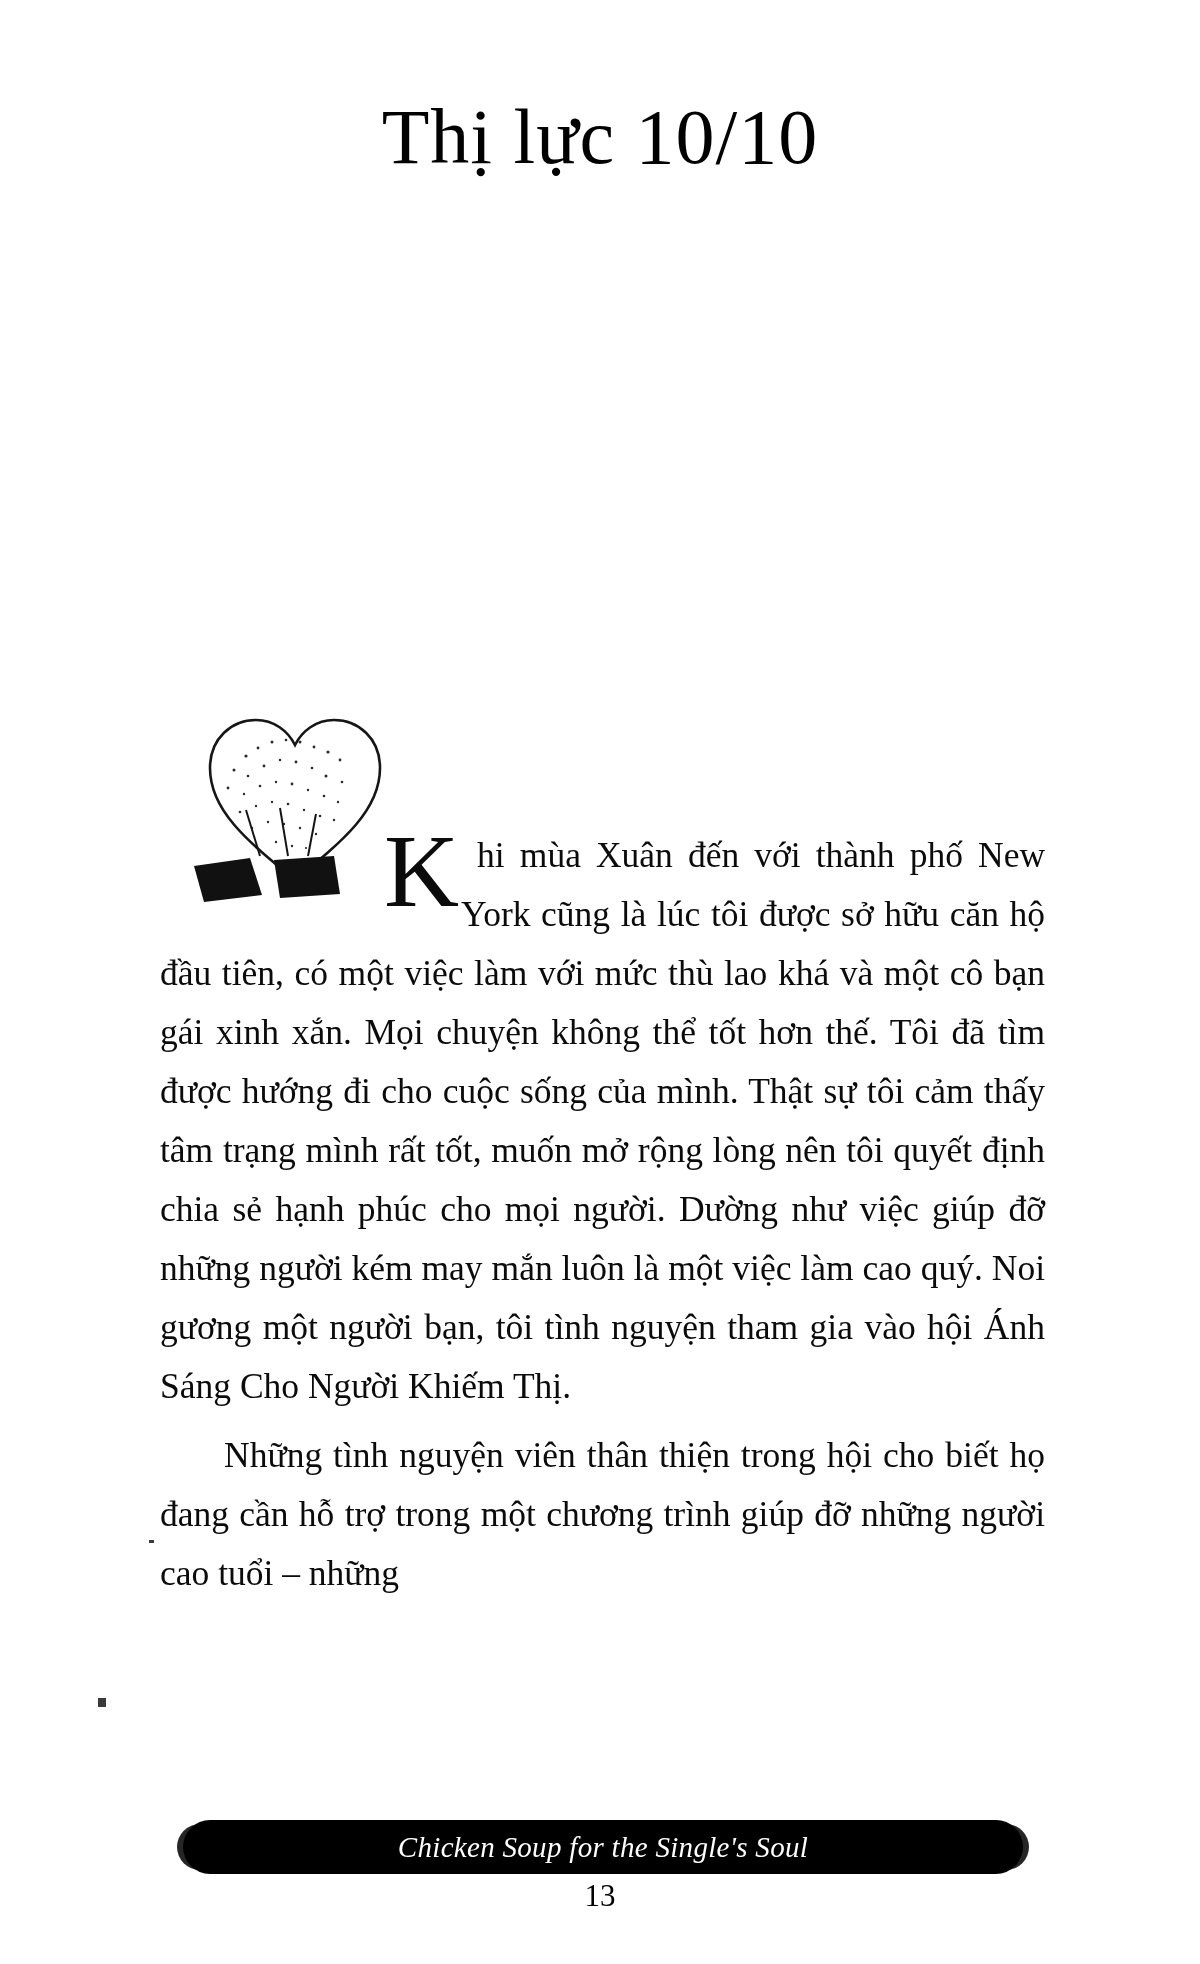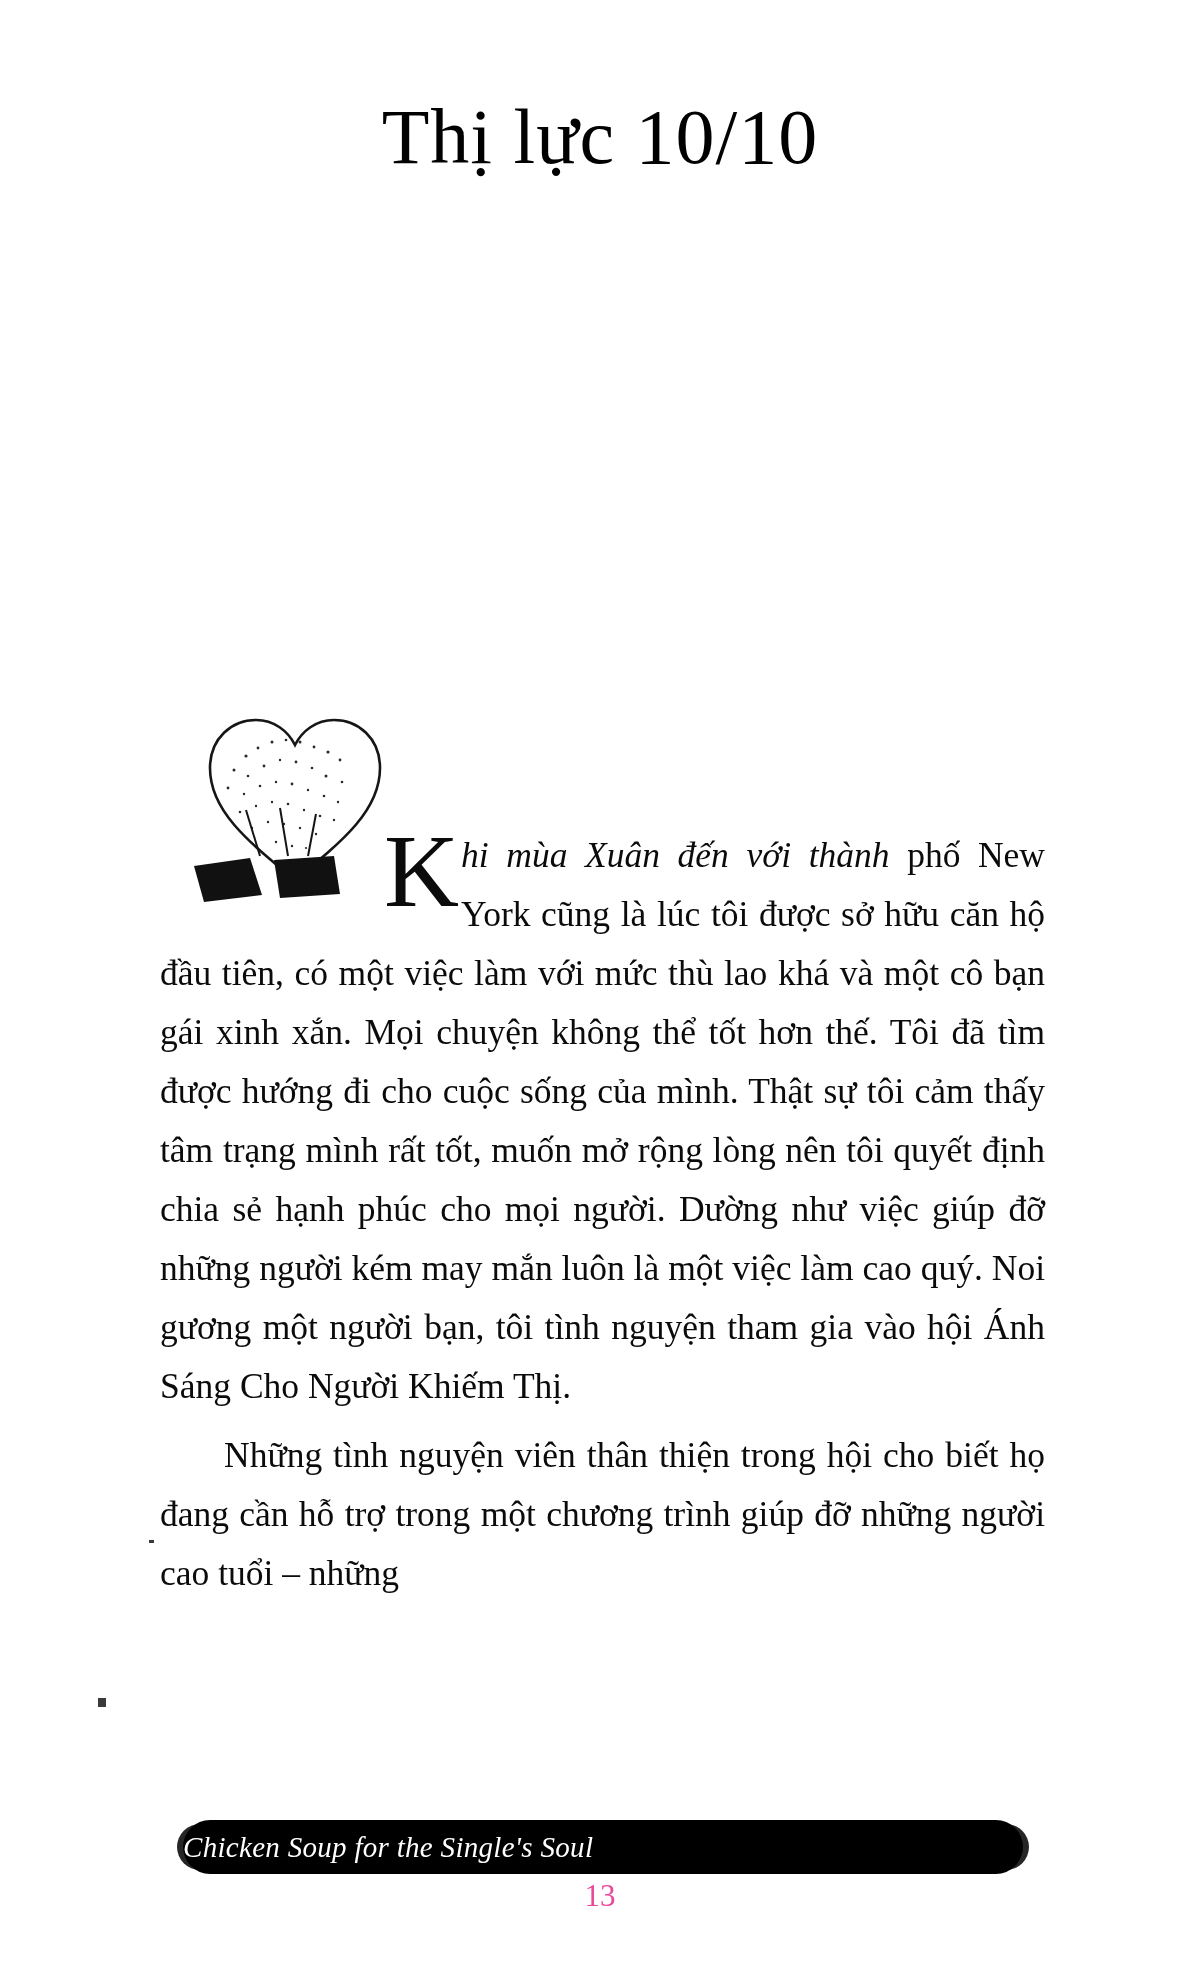--- a/index.html
+++ b/index.html
@@ -76,22 +76,21 @@
   .dropcap {
     float: left;
     font-size: 104px;
     line-height: 86px;
     padding: 2px 2px 0 0;
     margin-left: 224px;
     font-family: "Liberation Serif", serif;
     font-weight: 400;
   }
   .first-lines {
-    margin-left: 0;
-    font-style: italic;
+    margin-left: 16px;
   }
 
   
   .footer-banner {
     position: absolute;
     left: 183px;
     top: 1820px;
     width: 840px;
     height: 54px;
   }
@@ -111,34 +110,35 @@
     width: 852px; height: 46px;
     background: #000;
     border-radius: 24px;
     opacity: .85;
   }
   .footer-text {
     position: absolute;
     left: 0; top: 0;
     width: 840px; height: 54px;
     line-height: 54px;
+    text-align: center;
     color: #fff;
     font-size: 29px;
     font-style: italic;
     letter-spacing: .3px;
     z-index: 2;
   }
   .page-number {
     position: absolute;
     left: 0;
     top: 1878px;
     width: 1200px;
     text-align: center;
     font-size: 31px;
-    color: #ec4899;
+    color: #000000;
   }
 
   
   .speck {
     position: absolute;
     background: #3a3a3a;
   }
 </style>
 </head>
 <body>

